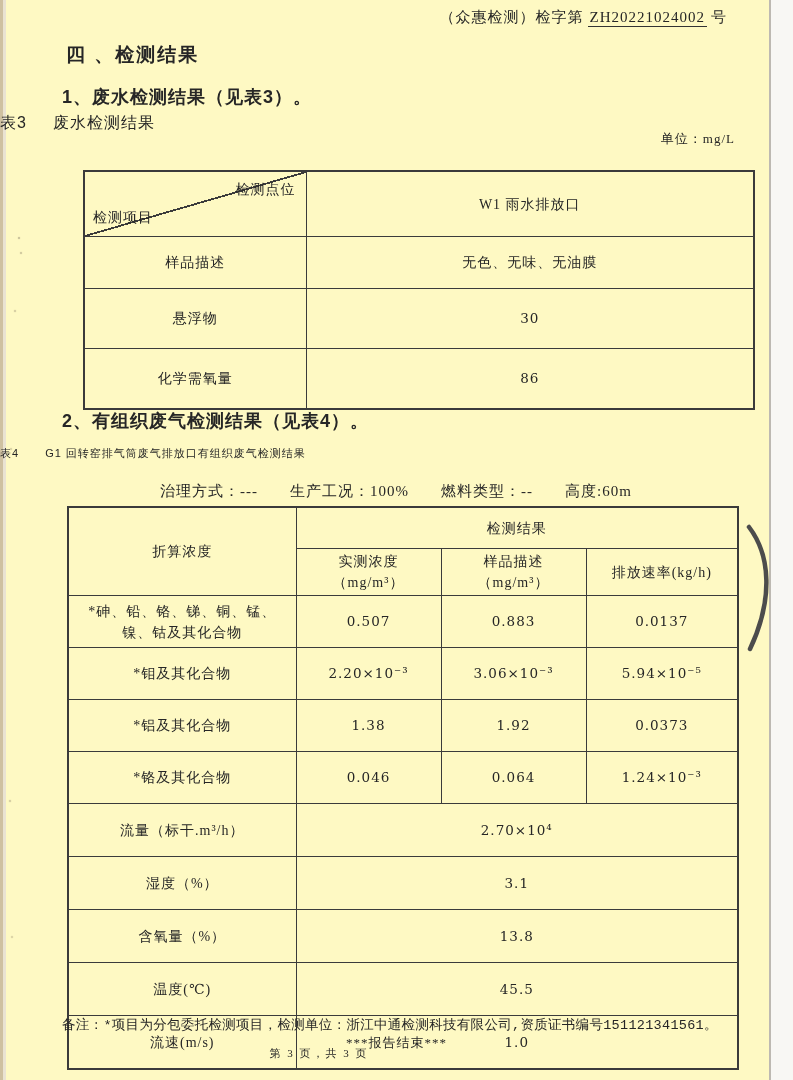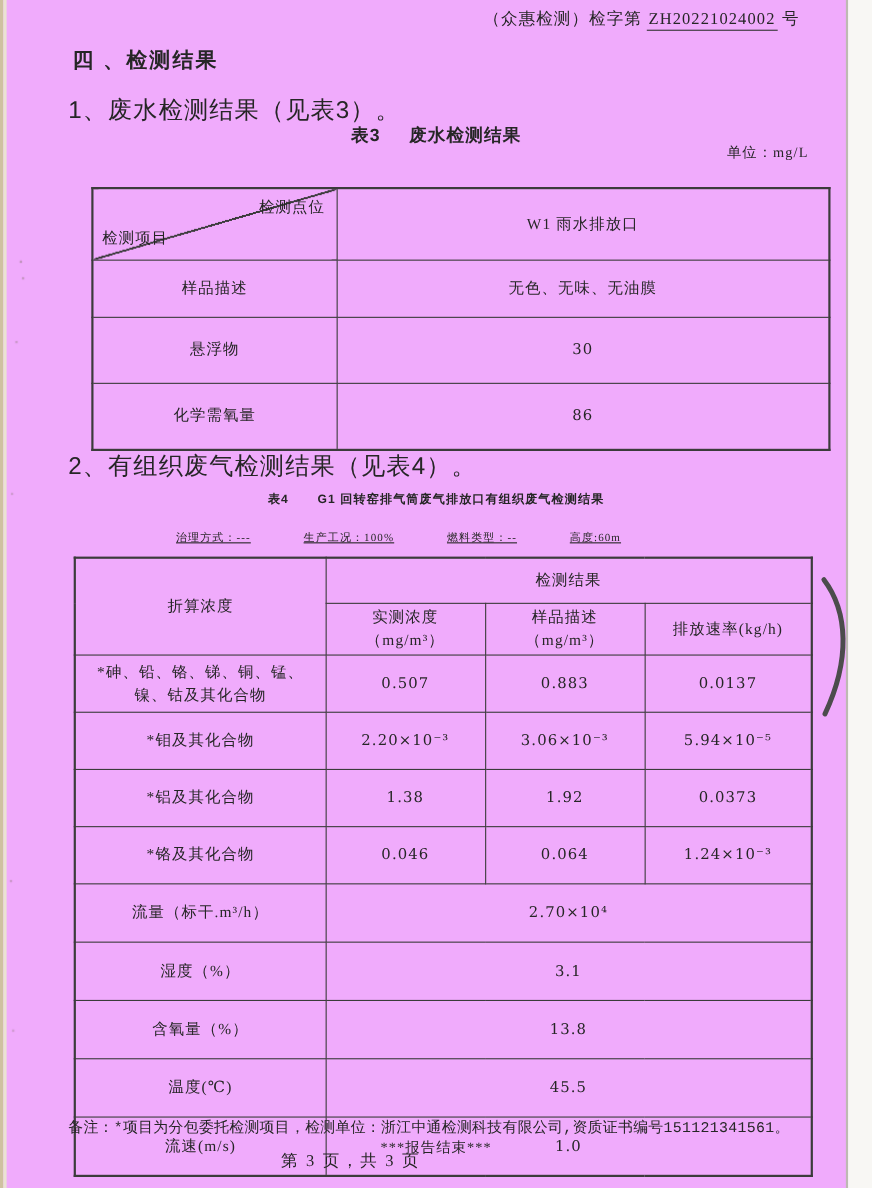--- a/index.html
+++ b/index.html
@@ -1,20 +1,20 @@
 <!DOCTYPE html>
 <html><head>
 <meta charset="utf-8">
 <style>
   html,body{margin:0;padding:0;background:#e9e7e2;}
   .page{
     position:relative;
     width:793px;height:1080px;
     margin:0 auto;
-    background:#f0abfc;
+    background:#fef9c3;
     font-family:"Liberation Serif","DejaVu Serif",serif;
     color:#262626;
     overflow:hidden;
   }
   
   .edge-left{position:absolute;left:0;top:0;width:3px;height:1080px;background:#cfc1a1;}
   .edge-left2{position:absolute;left:3px;top:0;width:3px;height:1080px;background:#eae3d2;}
   .edge-right-line{position:absolute;left:769px;top:0;width:2px;height:1080px;background:#bdb9b2;}
   .edge-right-area{position:absolute;left:771px;top:0;width:22px;height:1080px;background:#f8f7f4;}
   .specks{position:absolute;left:0;top:0;width:2px;height:2px;background:transparent;
@@ -23,37 +23,37 @@
                14px 310px 1px rgba(120,110,90,.35),
                9px 800px 1px rgba(120,110,90,.35),
                11px 936px 1px rgba(120,110,90,.30),
                10px 448px 1px rgba(120,110,90,.30);}
   .curl{position:absolute;left:742px;top:524px;}
 
   
   .doc-number{position:absolute;top:8px;right:66px;font-size:15px;letter-spacing:1px;white-space:nowrap;}
   .doc-number .code{font-family:"Liberation Serif",serif;border-bottom:1.2px solid #333;padding:0 2px 1px 2px;margin:0 4px;}
 
-  .sec-title{position:absolute;left:66px;top:42px;font-family:Liberation Serif, serif;
+  .sec-title{position:absolute;left:66px;top:42px;font-family:Liberation Sans, sans-serif;
     font-size:19px;font-weight:600;letter-spacing:2px;margin:0;}
   .sub-heading{position:absolute;font-family:"Liberation Sans","DejaVu Sans",sans-serif;
-    font-size:22px;font-weight:400;letter-spacing:1px;}
+    font-size:18px;font-weight:700;letter-spacing:1px;}
   .sh1{left:62px;top:85px;}
   .sh2{left:62px;top:409px;}
 
-  .table-title{position:absolute;left:0;width:793px;text-align:center;
-    font-family:"Liberation Sans","DejaVu Sans",sans-serif;font-weight:700;letter-spacing:1px;}
+  .table-title{position:absolute;left:0;width:793px;
+    font-family:"Liberation Sans","DejaVu Sans",sans-serif;font-weight:400;letter-spacing:1px;}
   .tt3{top:113px;font-size:16px;}
   .tt4{top:446px;font-size:11px;}
   .table-title .tt-name{margin-left:26px;}
 
   .unit{position:absolute;top:130px;right:58px;font-size:13px;letter-spacing:1px;}
 
-  .meta{position:absolute;left:160px;top:482px;width:560px;display:flex;gap:48px;
-    font-size:10px;letter-spacing:1px;white-space:nowrap;text-decoration:underline;}
+  .meta{position:absolute;left:160px;top:482px;width:560px;display:flex;gap:32px;
+    font-size:15px;letter-spacing:1px;white-space:nowrap;}
 
   
   table.tbl{position:absolute;left:67px;border-collapse:collapse;table-layout:fixed;
     font-size:14px;color:#262626;}
   table.tbl{border:2px solid #3b3b3b;}
   table.tbl td{border:1.5px solid #3b3b3b;text-align:center;vertical-align:middle;
     padding:2px 8px;letter-spacing:1px;line-height:1.5;}
   .t3{top:170px;width:672px;margin-left:16px;}
   .t4{top:506px;width:672px;}
   td.num{font-family:"DejaVu Serif","Liberation Serif",serif;font-size:13.5px;letter-spacing:0.5px;}
@@ -64,21 +64,21 @@
       transparent calc(50% - 0.9px), #3b3b3b calc(50% - 0.9px),
       #3b3b3b calc(50% + 0.9px), transparent calc(50% + 0.9px));
   }
   .diag-cell .diag-tr{position:absolute;top:7px;right:10px;font-size:14px;letter-spacing:1px;}
   .diag-cell .diag-bl{position:absolute;bottom:8px;left:8px;font-size:14px;letter-spacing:1px;}
 
   
   .remark{position:absolute;left:62px;top:1016px;width:700px;
     font-family:Liberation Mono, monospace;font-size:13.5px;letter-spacing:0.3px;}
   .report-end{position:absolute;left:0;top:1034px;width:793px;text-align:center;font-size:13px;letter-spacing:1px;}
-  .page-info{position:absolute;left:0;top:1046px;width:638px;text-align:center;font-size:15px;letter-spacing:2px;}
+  .page-info{position:absolute;left:0;top:1046px;width:638px;text-align:center;font-size:11px;letter-spacing:2px;}
 </style>
 </head>
 <body>
 
 <div class="page">
 
   <div class="edge-left"></div>
   <div class="edge-left2"></div>
   <div class="edge-right-line"></div>
   <div class="edge-right-area"></div>

